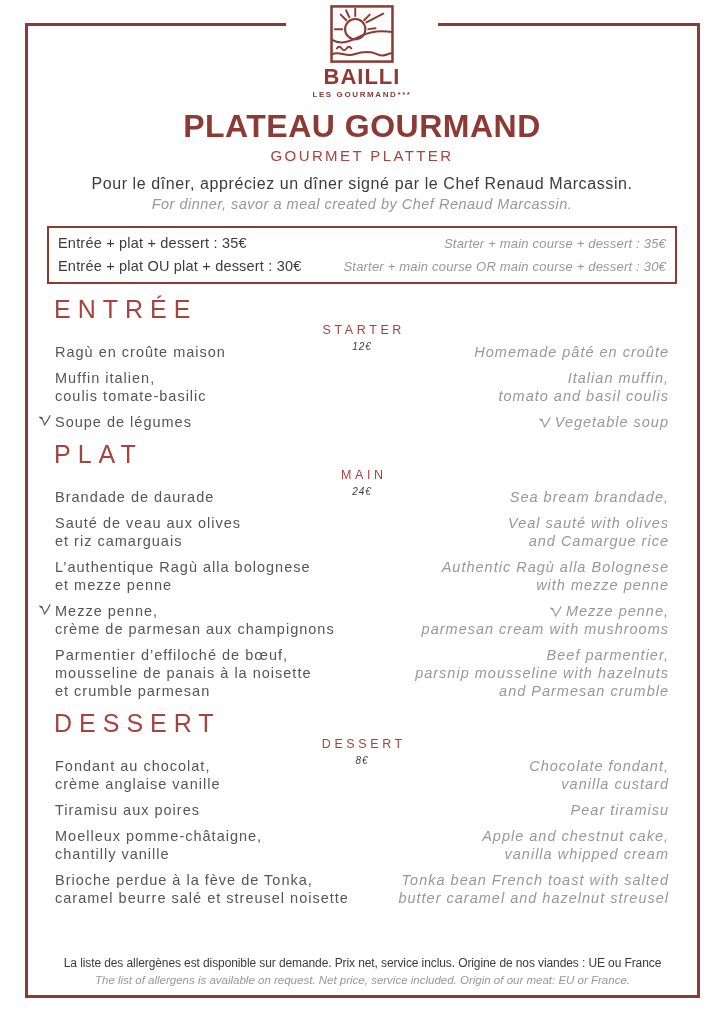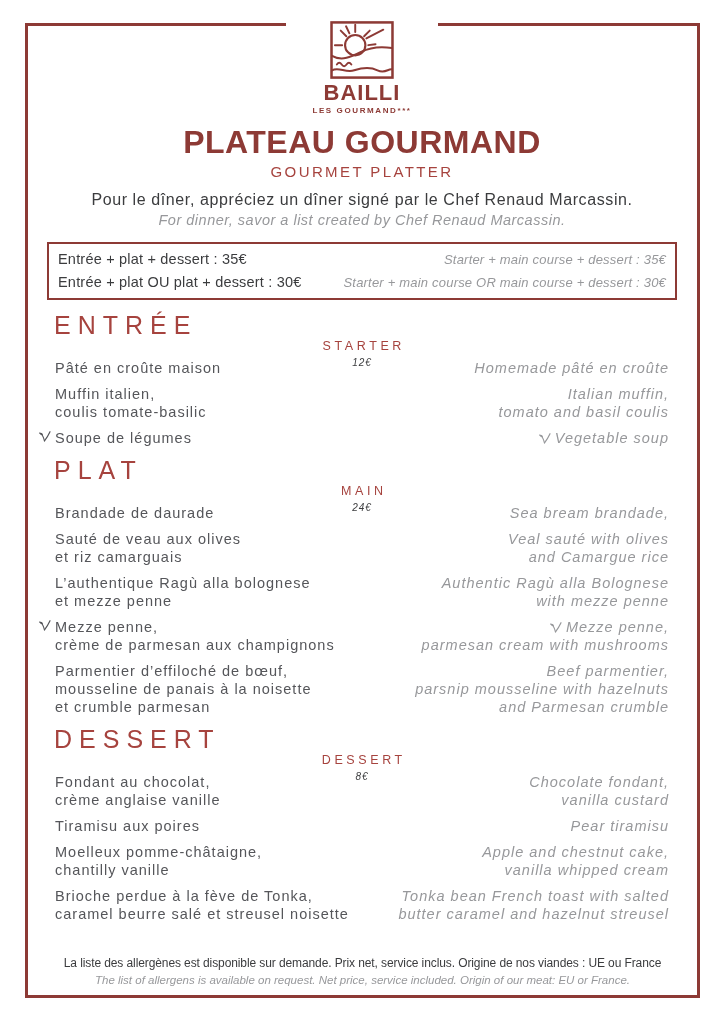--- a/index.html
+++ b/index.html
@@ -20,21 +20,21 @@
   }
   .frame{
     position:absolute;
     left:25px;top:23px;right:24px;bottom:26px;
     border:3px solid var(--brand);
     z-index:0;
   }
   .content{
     position:relative;
     z-index:1;
-    padding:20px 47px 0 47px;
+    padding:4px 47px 0 47px;
     text-align:center;
   }
   
   .logo-block{
     display:inline-block;
     background:#ffffff;
     padding:0 26px;
     line-height:0;
   }
   .logo-name{
@@ -153,42 +153,42 @@
         <path d="M3 52 C 10 48, 17 55, 26 52 S 42 48, 50 52 S 61 50, 65 51" stroke-width="2.1"></path>
       </svg>
       <div class="logo-name">BAILLI</div>
       <div class="logo-tagline">LES GOURMAND***</div>
     </header>
 
     <h1 class="title">PLATEAU GOURMAND</h1>
     <div class="subtitle">GOURMET PLATTER</div>
 
     <p class="intro-fr">Pour le dîner, appréciez un dîner signé par le Chef Renaud Marcassin.</p>
-    <p class="intro-en">For dinner, savor a list created by Chef Renaud Marcassin.</p>
+    <p class="intro-en">For dinner, savor a meal created by Chef Renaud Marcassin.</p>
 
     <div class="formula-box">
         <div class="formula-row">
           <span class="f-fr">Entrée + plat + dessert : 35€</span>
           <span class="f-en">Starter + main course + dessert : 35€</span>
         </div>
         <div class="formula-row">
           <span class="f-fr">Entrée + plat OU plat + dessert : 30€</span>
           <span class="f-en">Starter + main course OR main course + dessert : 30€</span>
         </div>
       </div>
 
     <div id="sections-host">
         <section class="menu-section">
           <h2 class="sec-title">ENTRÉE</h2>
           <div class="sec-sub">STARTER</div>
           <div class="sec-price">12€</div>
           <div class="rows">
             <div class="item-row">
               <div class="item-fr">
-                <div class="line">Pâté en croûte maison</div>
+                <div class="line">Ragù en croûte maison</div>
               </div>
               <div class="item-en">
                 <div class="line">Homemade pâté en croûte</div>
               </div>
             </div>
             <div class="item-row">
               <div class="item-fr">
                 <div class="line">Muffin italien,</div>
                 <div class="line">coulis tomate-basilic</div>
               </div>

